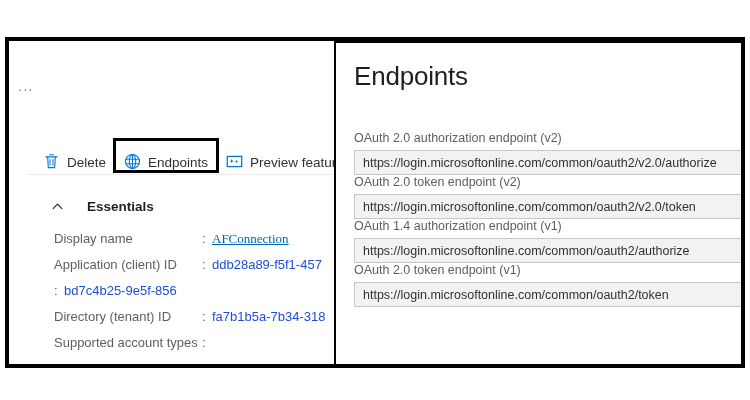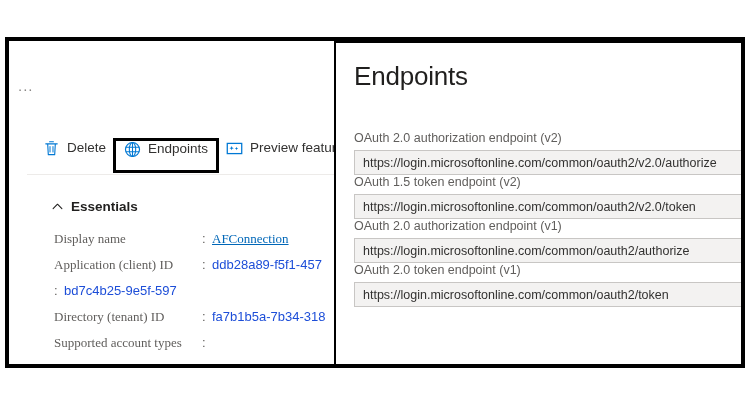--- a/index.html
+++ b/index.html
@@ -64,21 +64,21 @@
     top: 96px;
     height: 36px;
     width: 100%;
     display: flex;
     align-items: center;
     padding-left: 27px;
     box-sizing: border-box;
   }
   .cmd-item {
     display: flex;
-    align-items: flex-start;
+    align-items: flex-end;
     height: 30px;
     padding: 0 7px;
     box-sizing: border-box;
     white-space: nowrap;
   }
   .cmd-item .cmd-label {
     font-size: 13.5px;
     color: #323130;
     margin-left: 7px;
     font-family: "Liberation Sans", sans-serif;
@@ -118,39 +118,40 @@
     width: 13px;
     height: 13px;
     display: block;
     margin-right: 7px;
   }
   .essentials-title {
     font-size: 13.5px;
     font-weight: bold;
     color: #201f1e;
     font-family: "Liberation Sans", sans-serif;
+    margin-left: 16px;
   }
 
   .essentials-grid {
     position: absolute;
     left: 45px;
     top: 190px;
     width: 360px;
   }
   .ess-row {
     display: flex;
     align-items: baseline;
     height: 26px;
   }
   .ess-label {
     width: 148px;
     flex: 0 0 148px;
     font-size: 13px;
     color: #605e5c;
-    font-family: Liberation Serif, serif;
+    font-family: Liberation Sans, sans-serif;
     white-space: nowrap;
   }
   .ess-colon {
     width: 10px;
     flex: 0 0 10px;
     font-size: 13px;
     color: #605e5c;
   }
   .ess-value {
     font-size: 13px;
@@ -288,21 +289,21 @@
         </div>
 
         <div class="ess-row">
           <span class="ess-label">Application (client) ID</span>
           <span class="ess-colon">:</span>
           <span class="ess-value">ddb28a89-f5f1-457</span>
         </div>
 
         <div class="ess-row">
           <span class="ess-colon">:</span>
-          <span class="ess-value">bd7c4b25-9e5f-597</span>
+          <span class="ess-value">bd7c4b25-9e5f-856</span>
         </div>
 
         <div class="ess-row">
           <span class="ess-label">Directory (tenant) ID</span>
           <span class="ess-colon">:</span>
           <span class="ess-value">fa7b1b5a-7b34-318</span>
         </div>
 
         <div class="ess-row">
           <span class="ess-label">Supported account types</span>
@@ -318,26 +319,26 @@
       <div class="panel-title">Endpoints</div>
 
       <div class="panel-body">
 
         <div class="endpoint-block">
           <div class="endpoint-label">OAuth 2.0 authorization endpoint (v2)</div>
           <div class="endpoint-input">https://login.microsoftonline.com/common/oauth2/v2.0/authorize</div>
         </div>
 
         <div class="endpoint-block">
-          <div class="endpoint-label">OAuth 1.5 token endpoint (v2)</div>
+          <div class="endpoint-label">OAuth 2.0 token endpoint (v2)</div>
           <div class="endpoint-input">https://login.microsoftonline.com/common/oauth2/v2.0/token</div>
         </div>
 
         <div class="endpoint-block">
-          <div class="endpoint-label">OAuth 2.0 authorization endpoint (v1)</div>
+          <div class="endpoint-label">OAuth 1.4 authorization endpoint (v1)</div>
           <div class="endpoint-input">https://login.microsoftonline.com/common/oauth2/authorize</div>
         </div>
 
         <div class="endpoint-block">
           <div class="endpoint-label">OAuth 2.0 token endpoint (v1)</div>
           <div class="endpoint-input">https://login.microsoftonline.com/common/oauth2/token</div>
         </div>
 
       </div>
 

